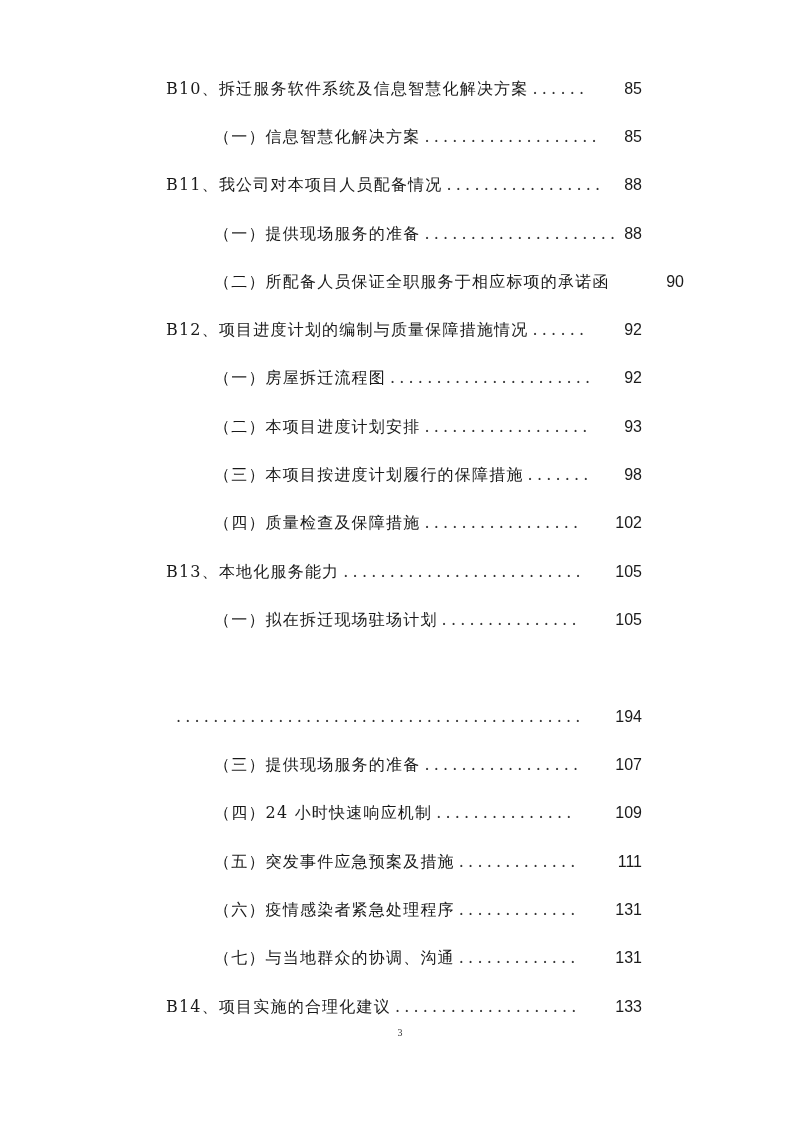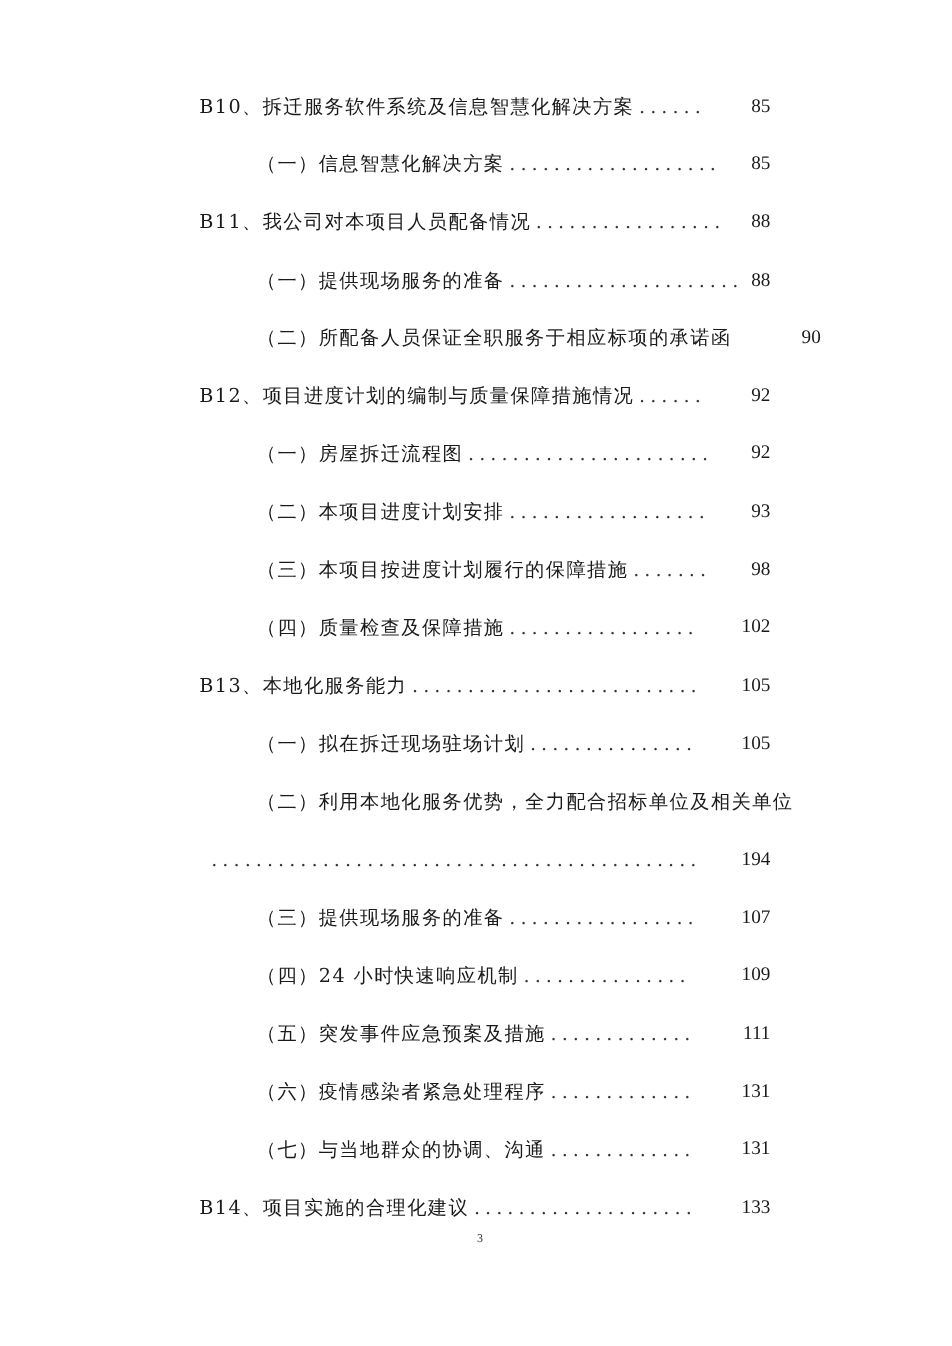--- a/index.html
+++ b/index.html
@@ -3,21 +3,21 @@
 <meta charset="utf-8">
 <style>
   html, body { margin: 0; padding: 0; background: #ffffff; }
   body { width: 793px; height: 1122px; position: relative; overflow: hidden;
          font-family: "DejaVu Serif", "Liberation Serif", serif; color: #1a1a1a; }
   .page { position: absolute; left: 0; top: 0; width: 793px; height: 1122px; background: #fff; }
   .toc-line { position: absolute; height: 24px; line-height: 24px; font-size: 16px;
               display: flex; align-items: center; white-space: nowrap; }
   .toc-line .label { flex: 0 0 auto; letter-spacing: 1.2px; }
   .toc-line .dots { flex: 1 1 auto; overflow: hidden; letter-spacing: 4.2px; margin: 0 4px; color: #333; }
-  .toc-line .page-num { flex: 0 0 auto; font-family: Liberation Serif, serif; font-size: 16px; }
+  .toc-line .page-num { flex: 0 0 auto; font-family: Liberation Sans, sans-serif; font-size: 16px; }
   .lvl1 { left: 166px; width: 476px; }
   .lvl2 { left: 214px; width: 428px; }
   .wrap-first { left: 214px; width: 480px; }
   .wrap-second { left: 176px; width: 466px; }
   .footer-num { position: absolute; top: 1027px; left: 390px; width: 20px; text-align: center;
                 font-size: 10px; font-family: "Liberation Serif", serif; color: #333; }
 </style>
 </head>
 <body>
 
@@ -88,23 +88,20 @@
     <span class="dots">..........................</span>
     <span class="page-num">105</span>
   </div>
 
   <div class="toc-line lvl2" style="top:608px">
     <span class="label">（一）拟在拆迁现场驻场计划</span>
     <span class="dots">...............</span>
     <span class="page-num">105</span>
   </div>
 
-  <div class="toc-line wrap-first" style="top:656px">
-    <span class="label">（二）利用本地化服务优势，全力配合招标单位及相关单位</span>
-  </div>
 
   <div class="toc-line wrap-second" style="top:705px">
     <span class="dots" style="margin-left:0">............................................</span>
     <span class="page-num">194</span>
   </div>
 
   <div class="toc-line lvl2" style="top:753px">
     <span class="label">（三）提供现场服务的准备</span>
     <span class="dots">.................</span>
     <span class="page-num">107</span>

